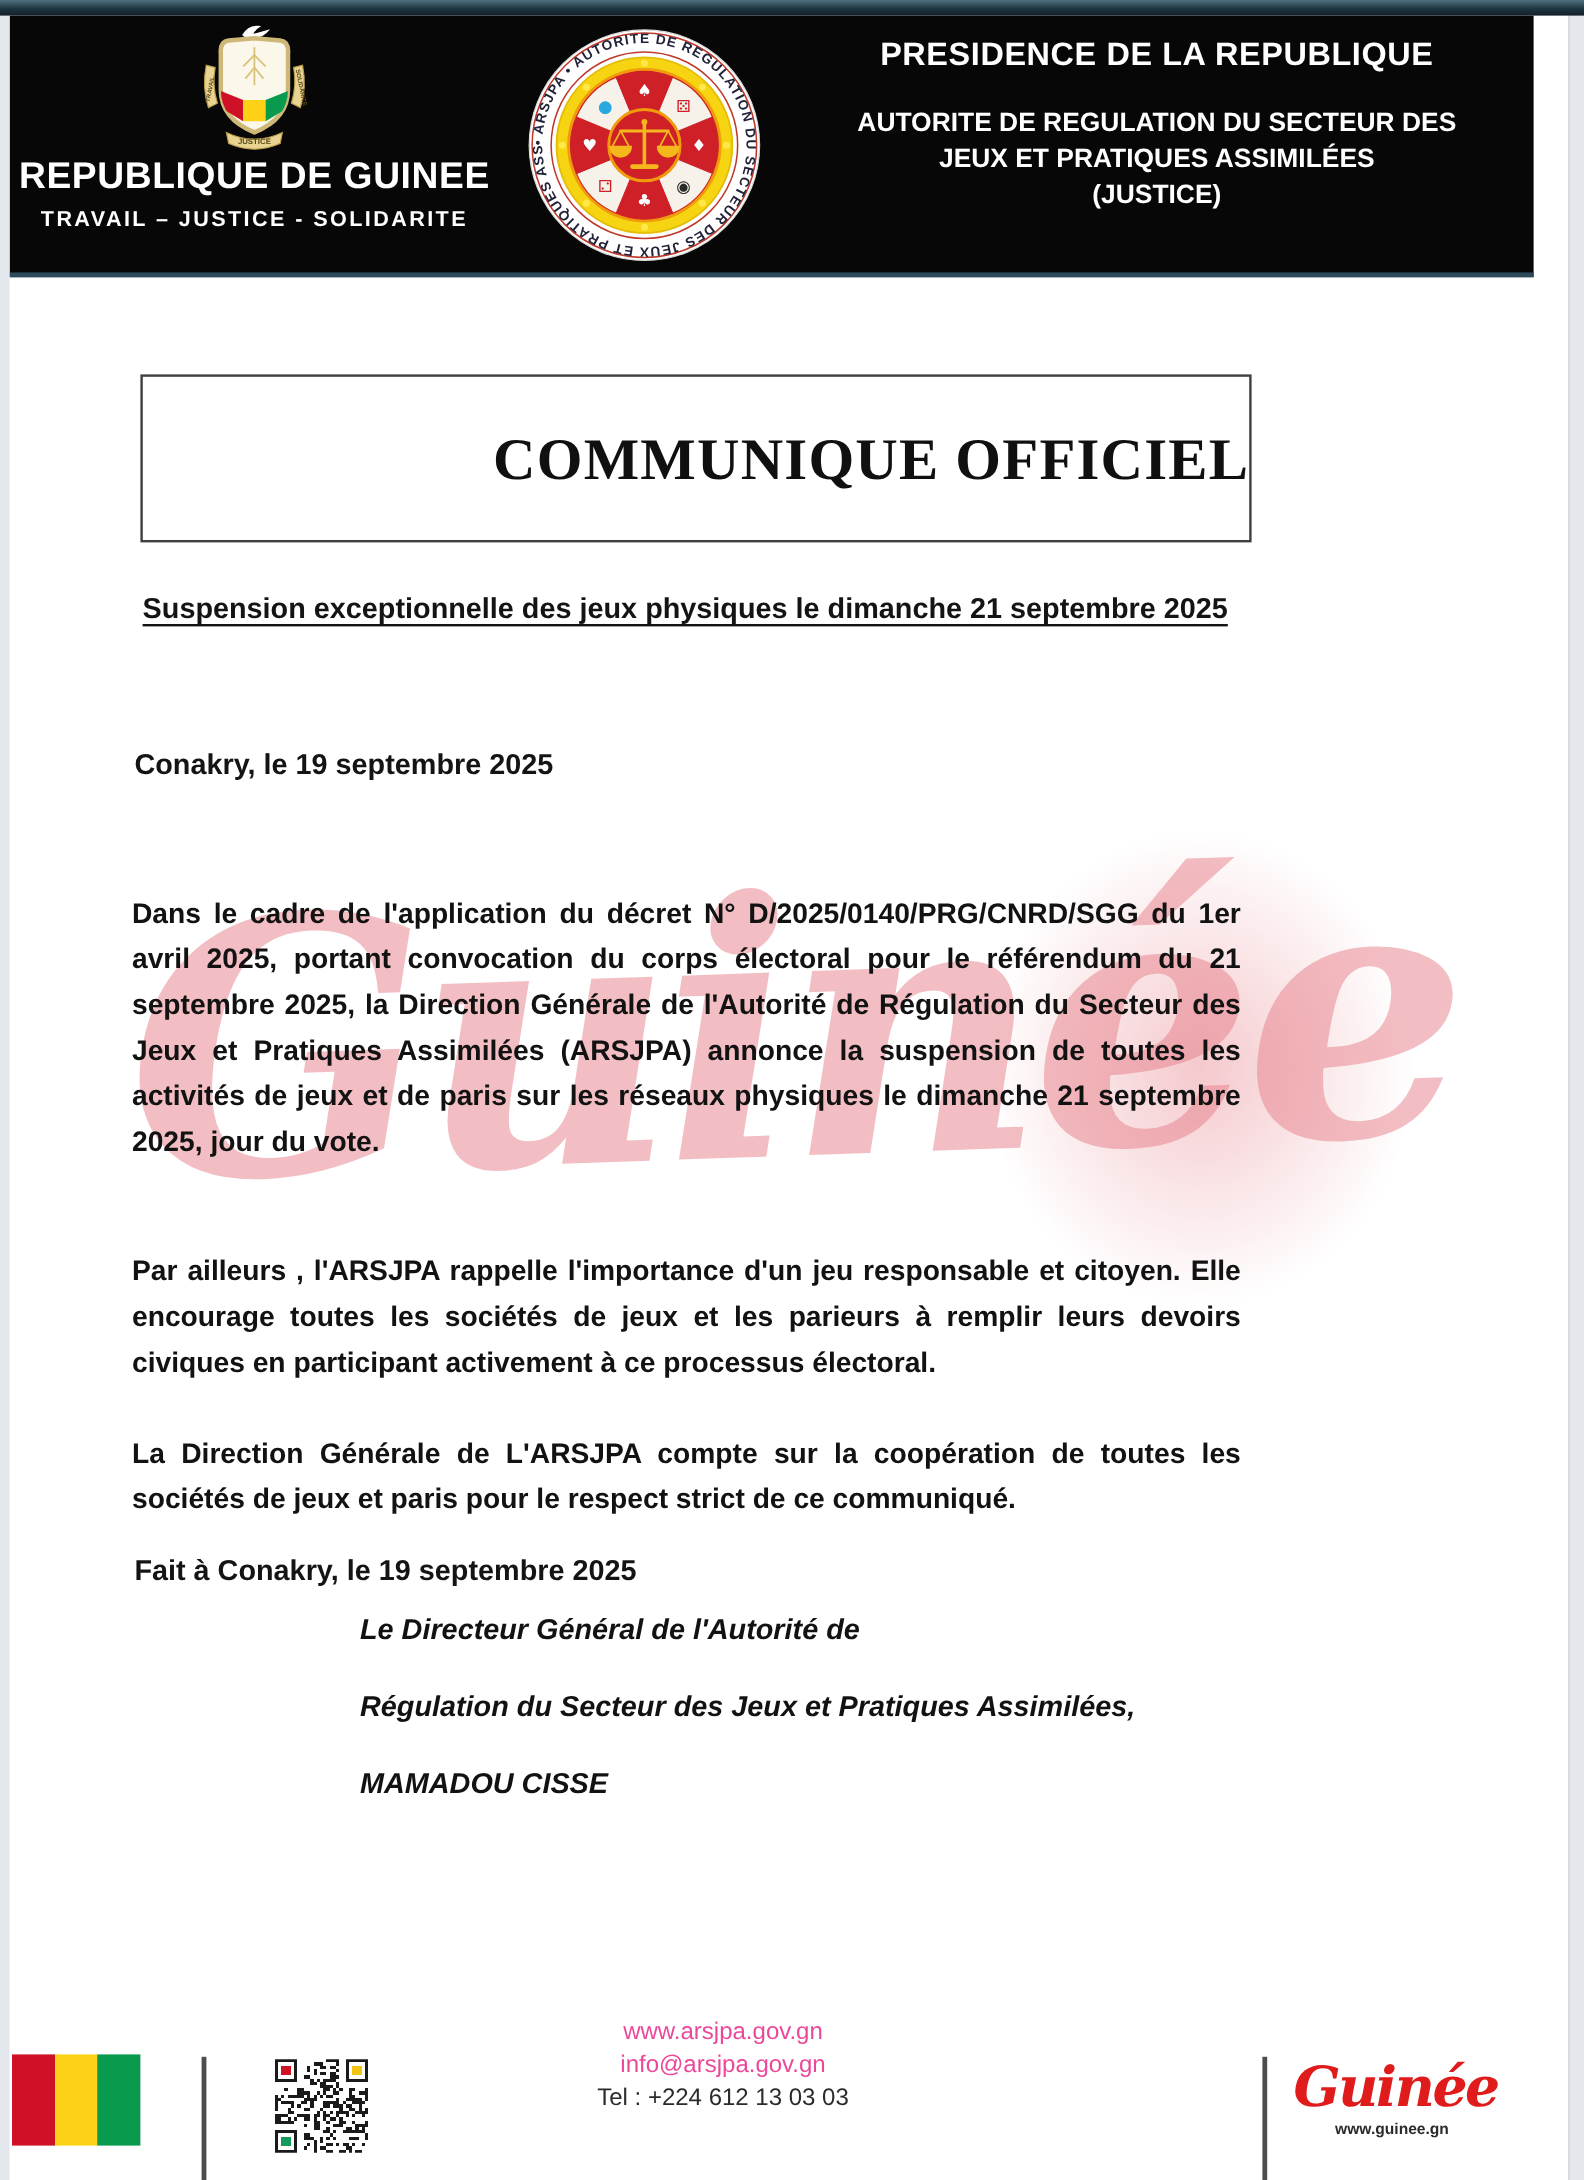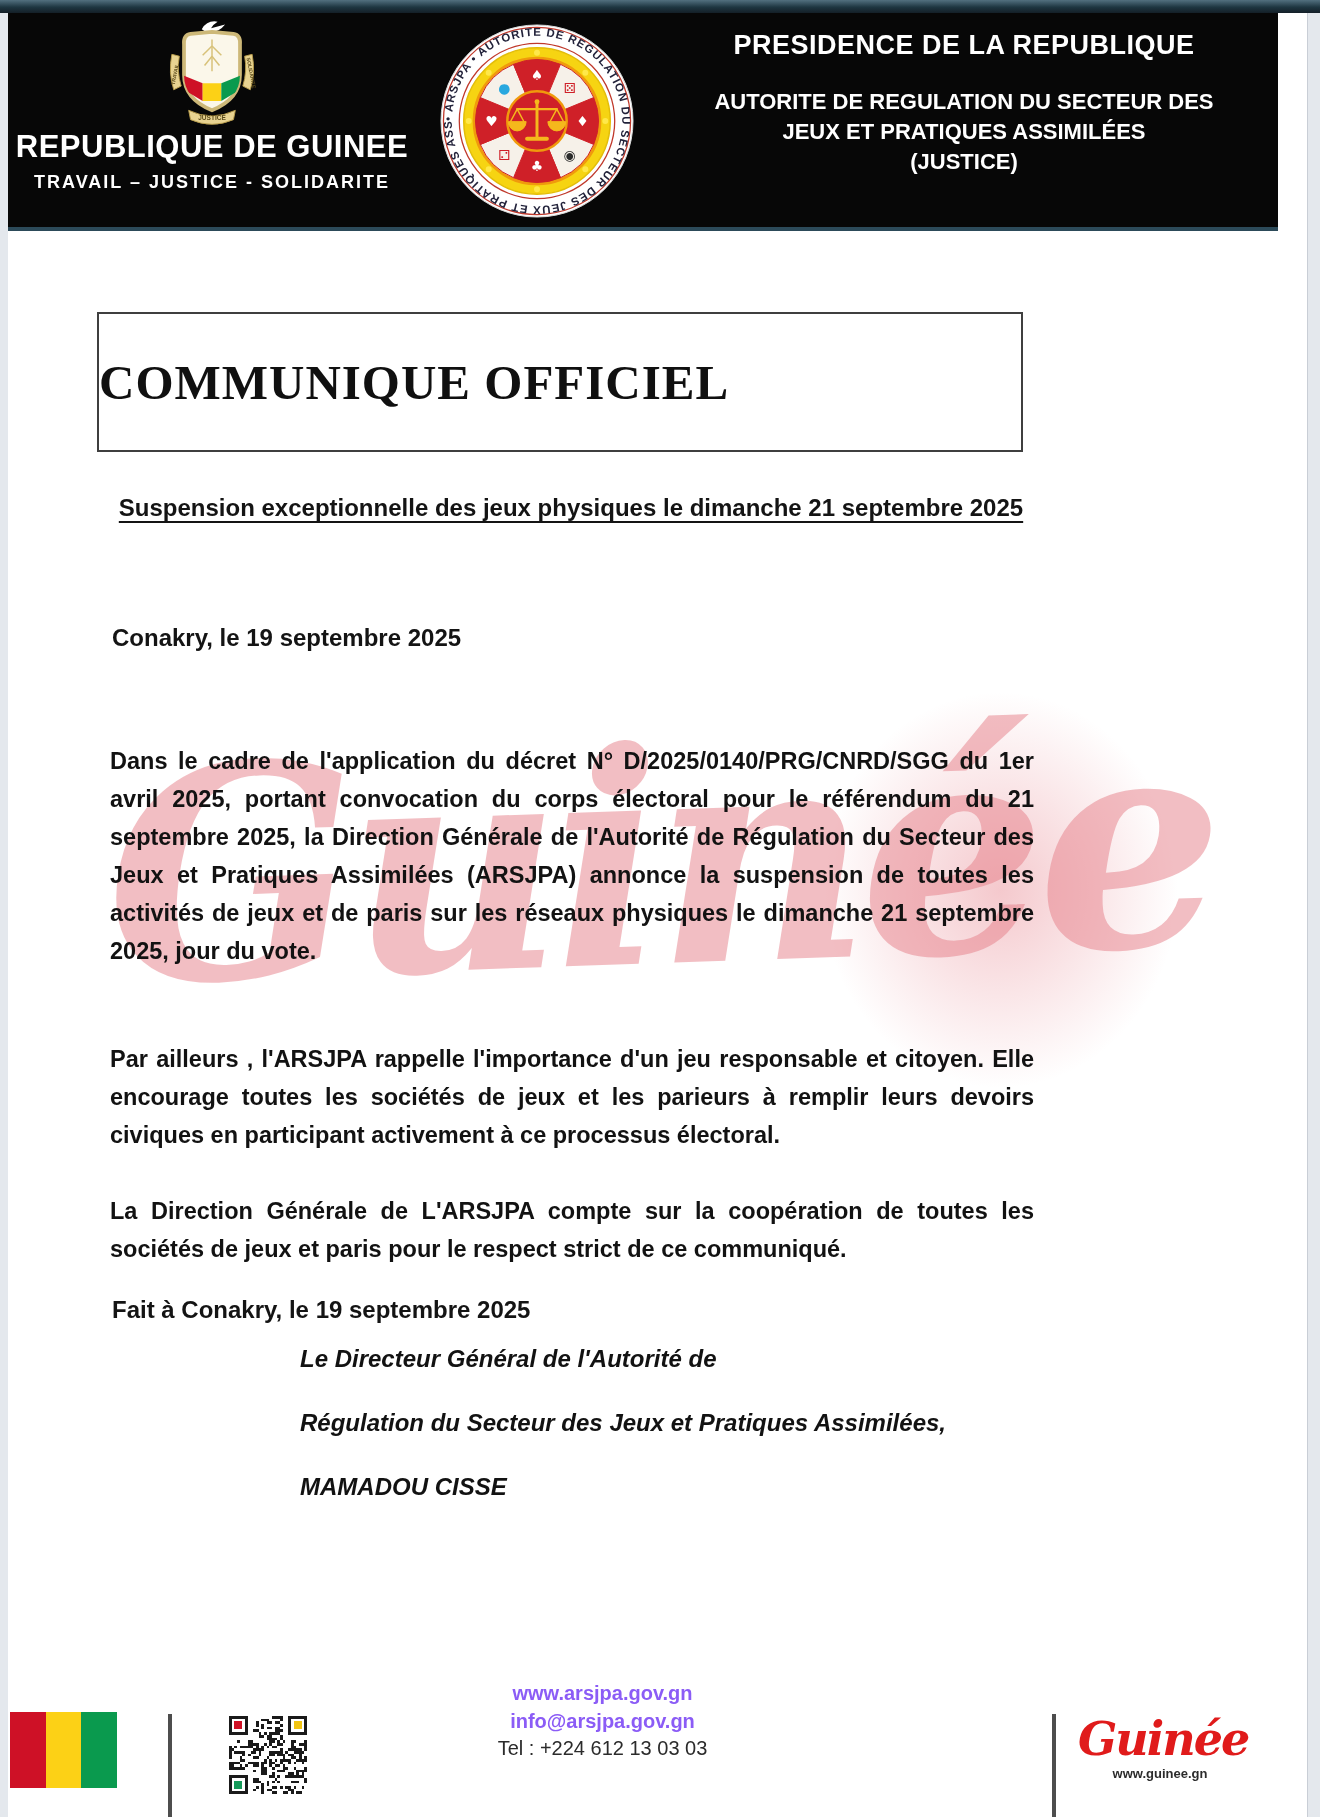--- a/index.html
+++ b/index.html
@@ -23,22 +23,22 @@
   .hr2{font-size:22px;font-weight:bold;line-height:30px;width:560px;margin:26px auto 0 auto;}
   .hr3{font-size:22px;font-weight:bold;margin-top:2px;}
   
   .watermark{position:absolute;left:60px;top:645px;width:1200px;height:440px;text-align:center;
              font-family:"DejaVu Serif",serif;font-style:italic;font-weight:bold;font-size:295px;
              line-height:430px;color:rgba(230,126,136,.50);transform:rotate(-2deg);
              letter-spacing:-10px;z-index:1;pointer-events:none;}
   .blob{position:absolute;left:820px;top:690px;width:360px;height:400px;z-index:1;pointer-events:none;
         background:radial-gradient(ellipse at center,rgba(230,126,136,.42) 0%,rgba(230,126,136,0) 70%);}
   
-  .title-box{position:absolute;left:97px;top:312px;width:922px;height:136px;border:2px solid #3f3f3f;
-             display:flex;align-items:center;justify-content:flex-start;z-index:2;}
+  .title-box{position:absolute;left:117px;top:312px;width:922px;height:136px;border:2px solid #3f3f3f;
+             display:flex;align-items:center;justify-content:flex-end;z-index:2;}
   .title{font-family:"Liberation Serif","DejaVu Serif",serif;font-weight:bold;font-size:49px;
          letter-spacing:1px;color:#101010;}
   .subtitle{position:absolute;left:110px;top:494px;width:922px;text-align:center;font-size:24px;
             font-weight:bold;color:#141414;text-decoration:underline;text-decoration-thickness:2px;
             text-underline-offset:5px;z-index:2;}
   .dateline{position:absolute;left:112px;top:624px;font-size:24px;font-weight:bold;color:#141414;z-index:2;}
   .para{position:absolute;left:110px;width:924px;font-size:23.5px;font-weight:bold;line-height:38px;
         text-align:justify;color:#121212;z-index:2;margin:0;}
   .p1{top:742px;}
   .p2{top:1040px;}
@@ -49,21 +49,21 @@
   .sig > div{line-height:30px;margin-bottom:34px;}
   
   .flag{position:absolute;left:10px;top:1712px;width:107px;height:76px;display:flex;z-index:2;}
   .flag .s{flex:1;}
   .fdiv{position:absolute;top:1714px;width:4px;height:103px;background:#4d4d4d;z-index:2;}
   .fdiv1{left:168px;}
   .fdiv2{left:1052px;}
   .qr{position:absolute;left:228px;top:1716px;width:80px;height:78px;z-index:2;}
   .addr{position:absolute;left:330px;top:1680px;width:545px;text-align:center;font-size:20px;
         line-height:27.5px;color:#2b2b2b;z-index:2;}
-  .addr .link{color:#8b5cf6;text-decoration:none;display:block;font-weight:bold;}
+  .addr .link{color:#ec4899;text-decoration:none;display:block;}
   .brand{position:absolute;left:1078px;top:1712px;width:164px;text-align:center;z-index:2;}
   .brand-name{font-family:"DejaVu Serif",serif;font-style:italic;font-weight:bold;font-size:46px;
               line-height:54px;letter-spacing:-2px;color:#e01b1b;}
   .brand-url{font-size:13px;font-weight:bold;color:#2b2b2b;margin-top:0px;}
 </style>
 </head>
 <body>
 
 <div id="page">
   <div class="topbar"></div>

